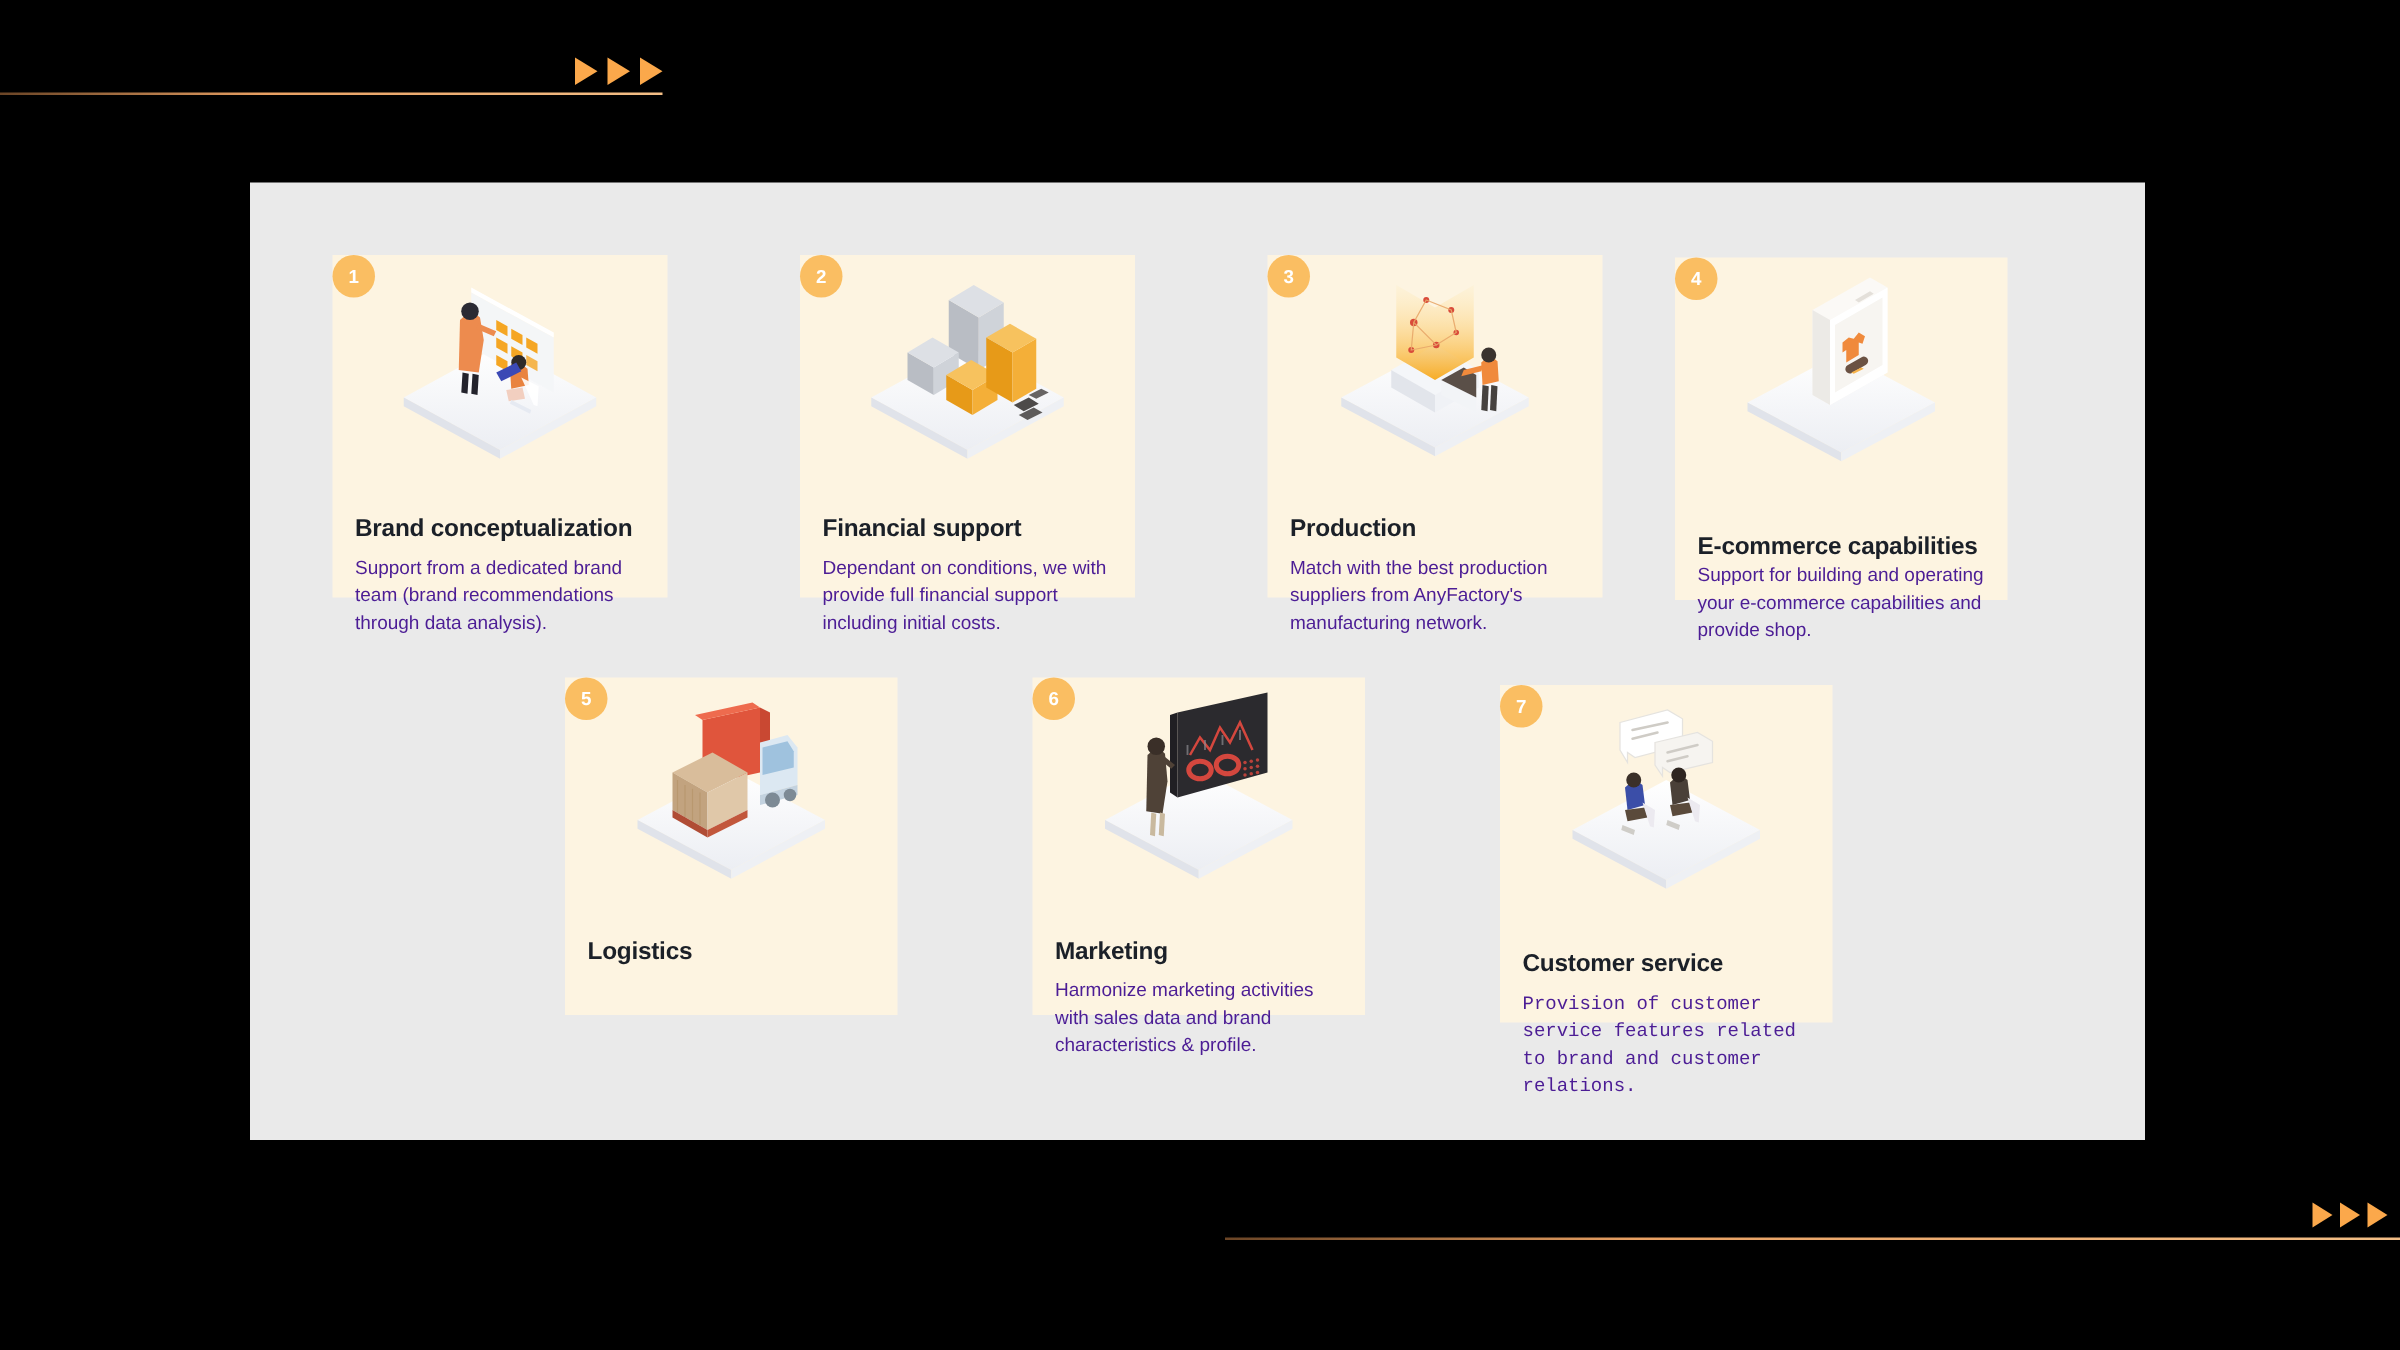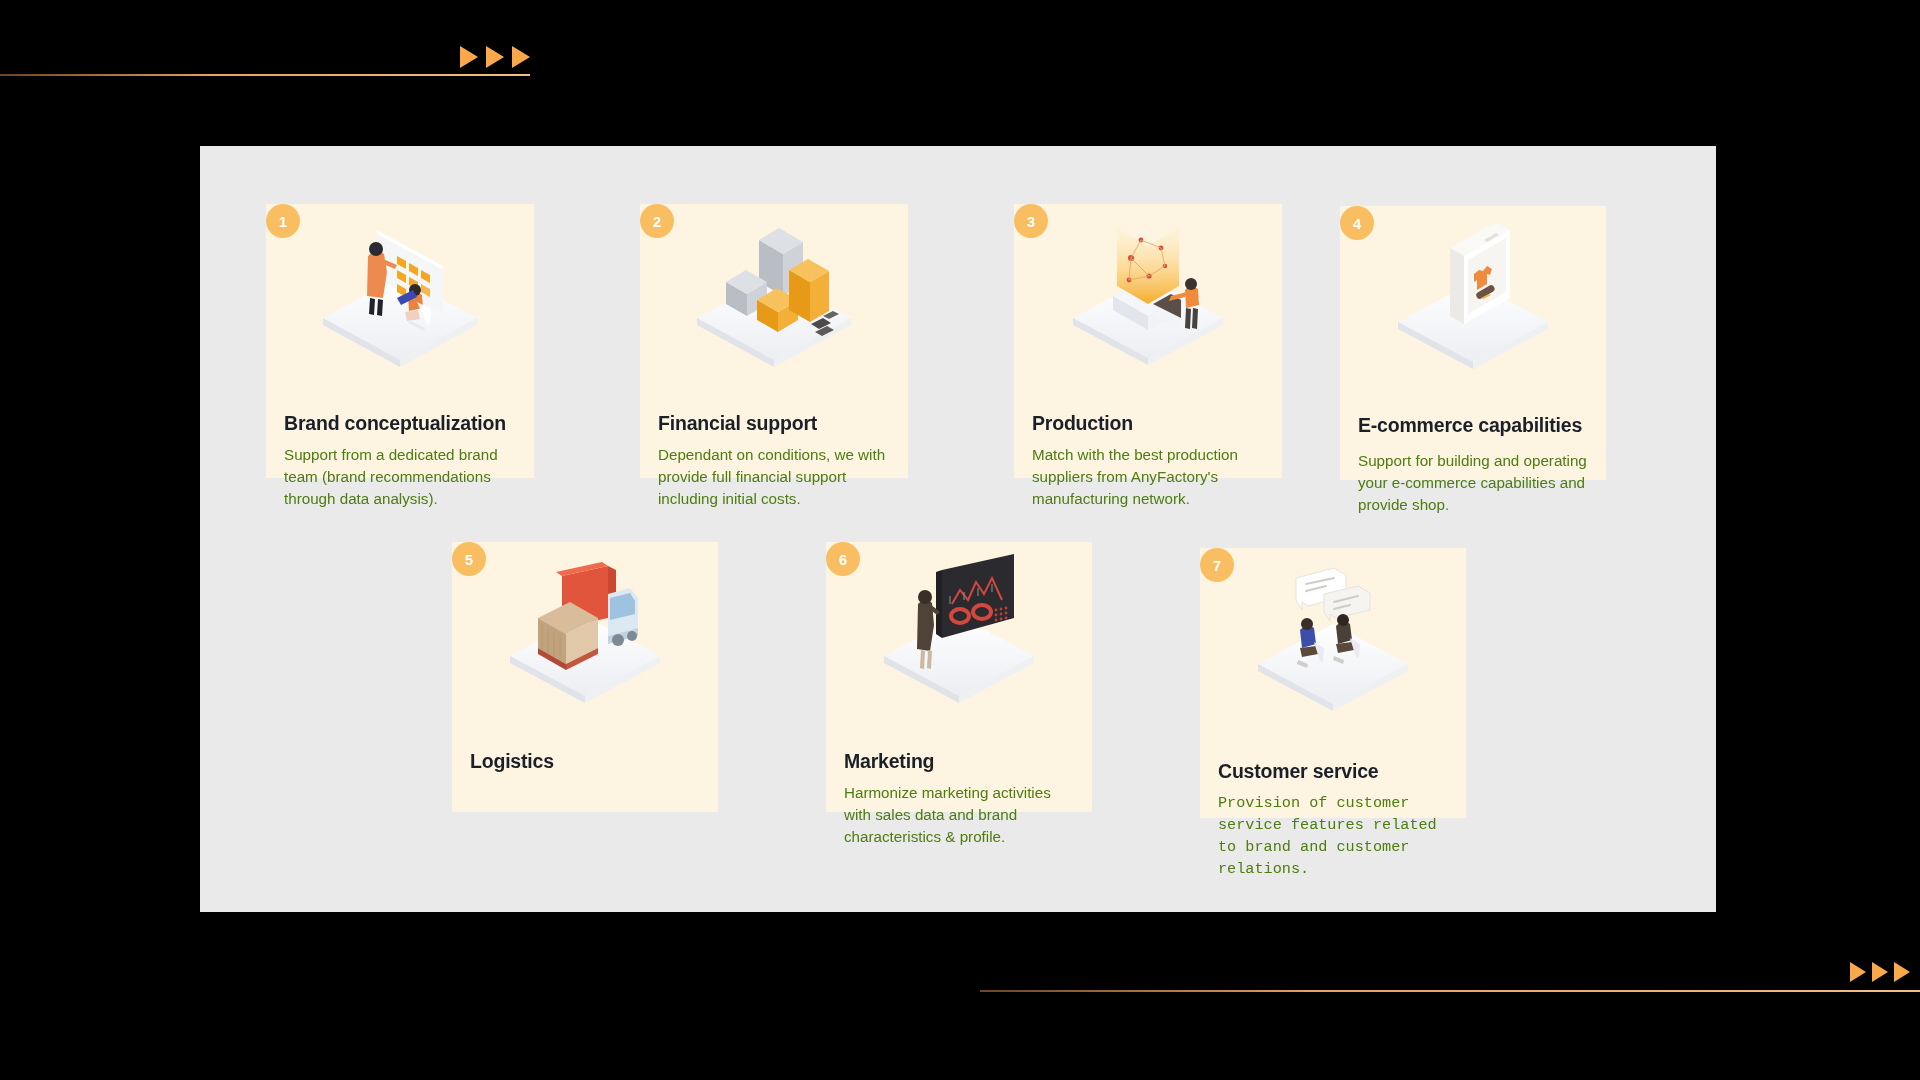--- a/index.html
+++ b/index.html
@@ -66,33 +66,33 @@
     font-size: 19.5px;
     font-weight: bold;
     color: #1b2028;
     letter-spacing: -0.2px;
     white-space: nowrap;
   }
   .card .card-desc {
     position: absolute;
     font-size: 15.2px;
     line-height: 22px;
-    color: #4d7c0f;
+    color: #4c1d95;
   }
 
   
   #card-1 { left: 66px;  top: 58px;  width: 268px; height: 274px; }
   #card-2 { left: 440px; top: 58px;  width: 268px; height: 274px; }
   #card-3 { left: 814px; top: 58px;  width: 268px; height: 274px; }
   #card-4 { left: 1140px;top: 60px;  width: 266px; height: 274px; }
   #card-5 { left: 252px; top: 396px; width: 266px; height: 270px; }
   #card-6 { left: 626px; top: 396px; width: 266px; height: 270px; }
   #card-7 { left: 1000px;top: 402px; width: 266px; height: 270px; }
 
-  #card-4 .card-title { top: 208px; text-align: center; }
+  #card-4 .card-title { top: 220px; text-align: center; }
   #card-4 .card-desc  { top: 244px; }
   #card-7 .card-title { top: 212px; }
   #card-7 .card-desc  { top: 244px; font-family: Liberation Mono, monospace; }
 
   .card-title, .card-desc { position: absolute; }
   .card .card-title { left: 18px; top: 208px; }
   .card .card-desc  { left: 18px; top: 240px; width: 238px; }
 
   .illus svg { display: block; margin: 0 auto; }
 </style>

